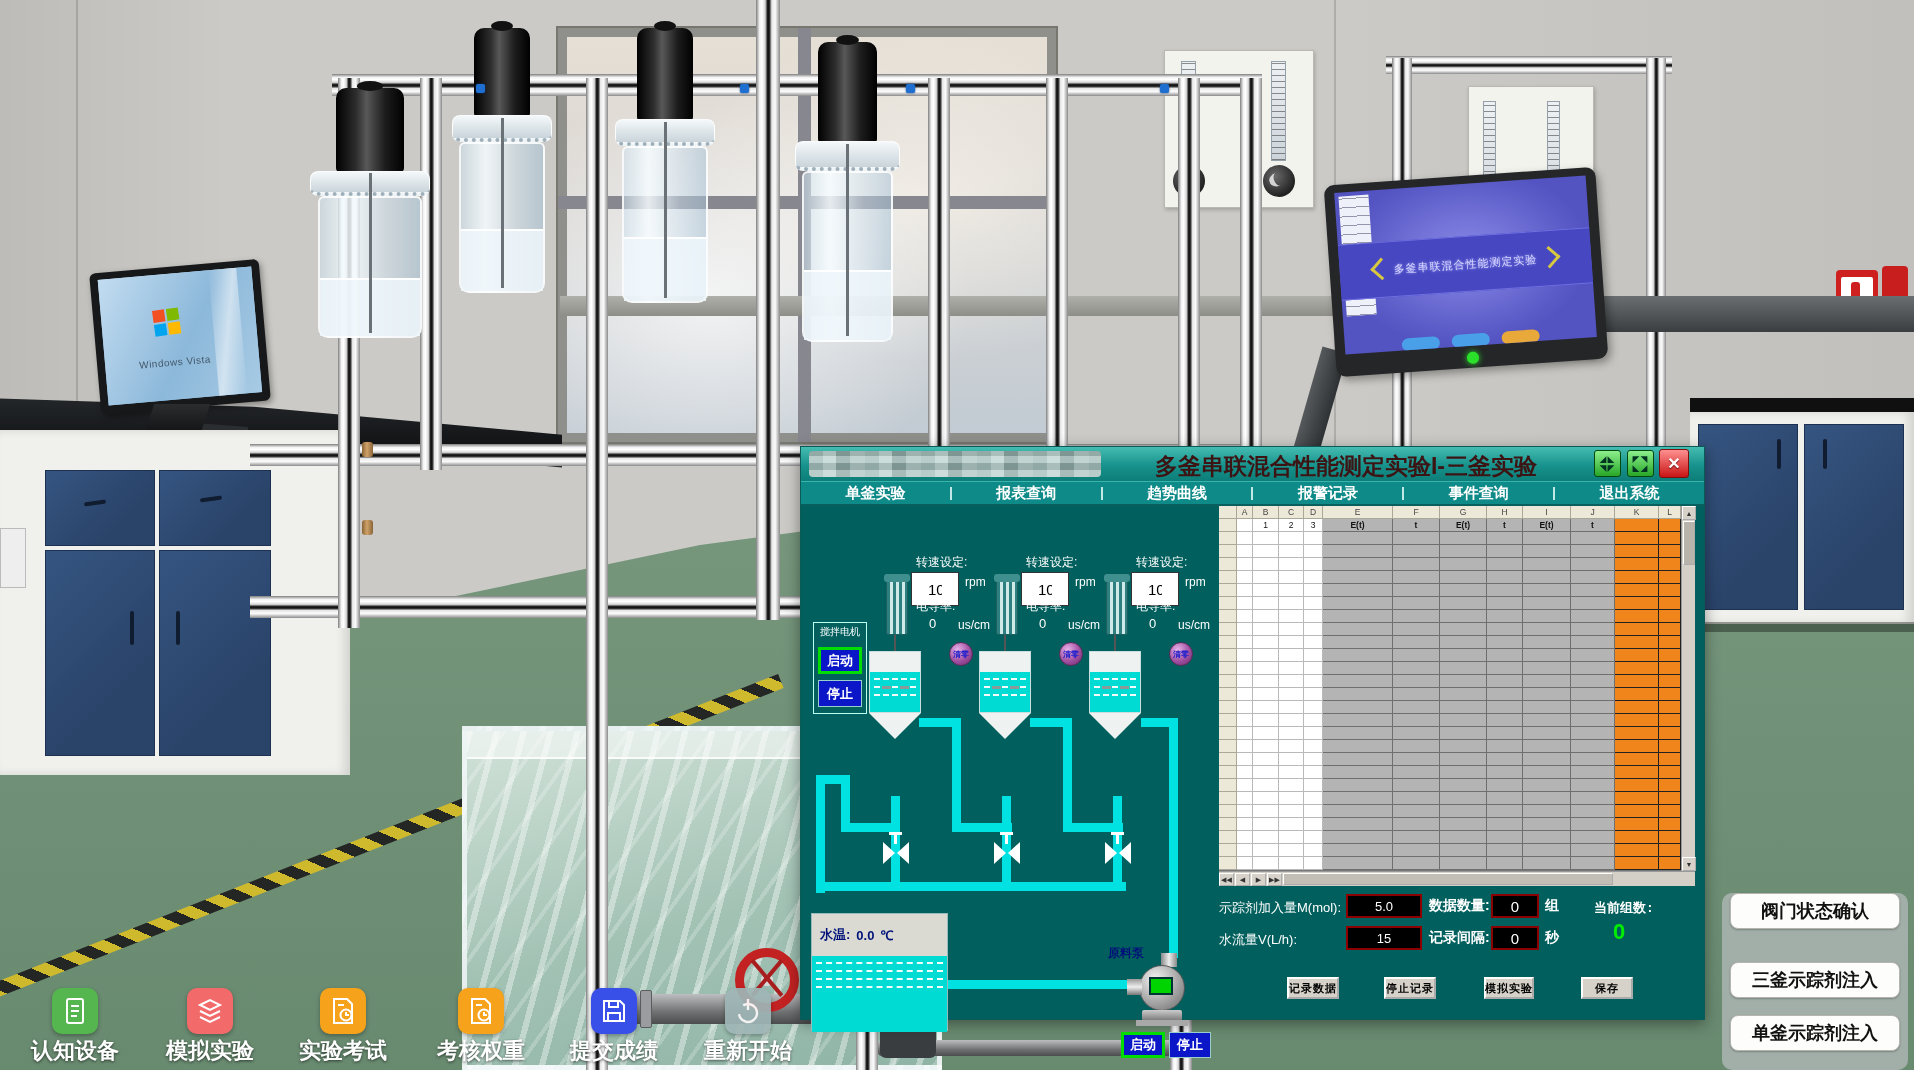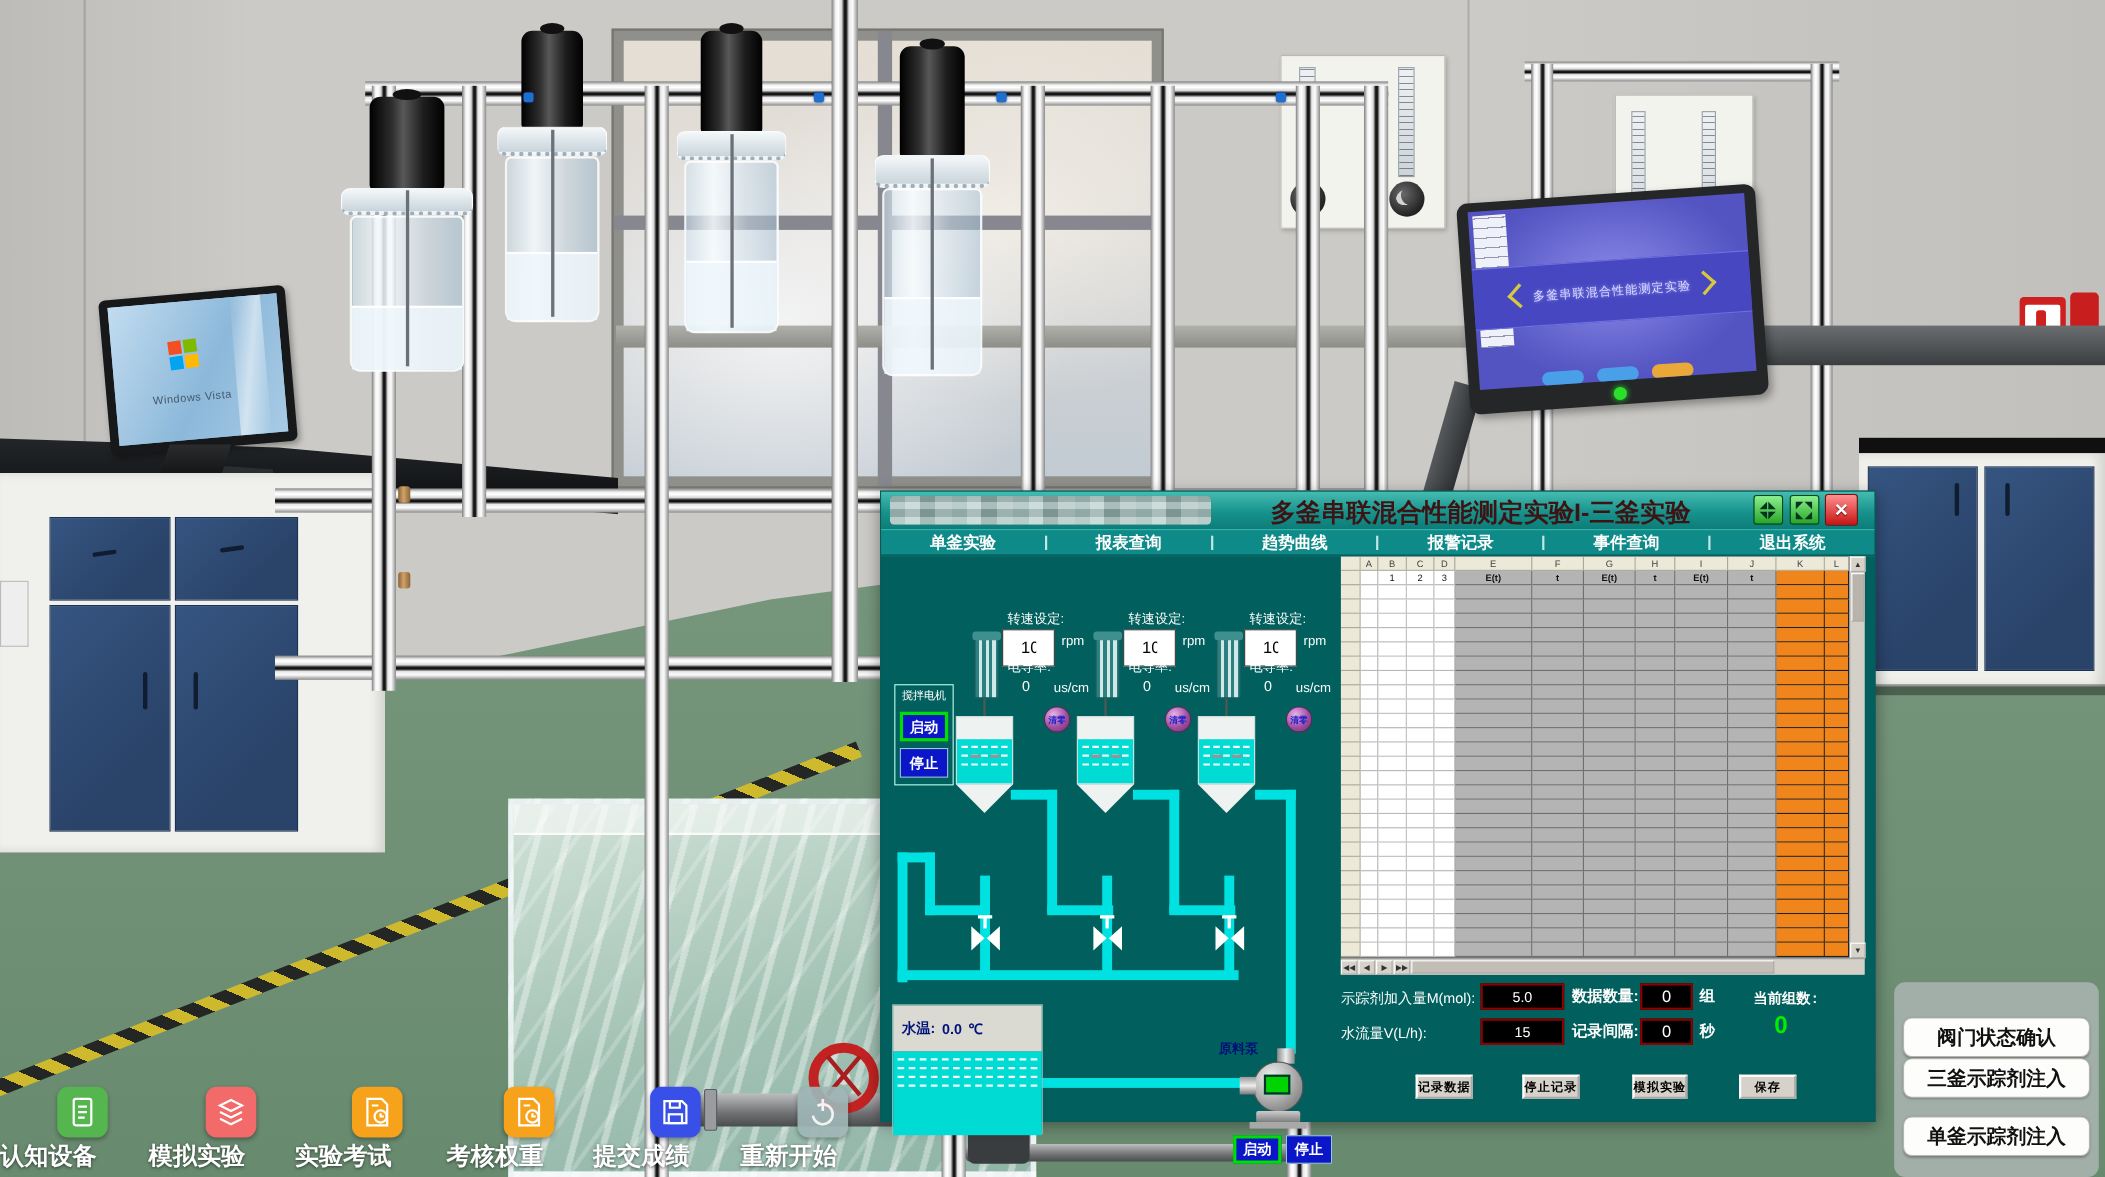--- a/index.html
+++ b/index.html
@@ -192,21 +192,21 @@
   .hthumb{position:absolute;left:64px;top:1px;width:330px;height:12px;background:#c2beb6;border:1px outset #fff;}
 
   .flabel{position:absolute;color:#fff;font-size:13px;font-weight:bold;white-space:nowrap;}
   .blackfield{position:absolute;background:#000;border:2px solid #8b0000;color:#fff;font-size:13px;text-align:center;padding:0;}
   .greenzero{position:absolute;color:#00ee00;font-size:22px;font-weight:bold;}
   .graybtn{position:absolute;background:#d6d2ca;border:2px outset #fff;color:#000;font-size:11px;font-weight:bold;cursor:pointer;
     display:flex;align-items:center;justify-content:center;white-space:nowrap;letter-spacing:1px;}
 
   
   .toolbar{position:absolute;left:0;top:988px;width:840px;height:82px;z-index:45;}
-  .titem{position:absolute;top:0;width:150px;text-align:left;cursor:pointer;}
+  .titem{position:absolute;top:0;width:150px;text-align:center;cursor:pointer;}
   .ticon{width:46px;height:46px;border-radius:10px;margin:0 auto;display:flex;align-items:center;justify-content:center;box-shadow:0 2px 4px rgba(0,0,0,.3);}
   .tlabel{margin-top:2px;color:#fff;font-size:22px;font-weight:bold;text-shadow:0 1px 3px rgba(0,0,0,.6);white-space:nowrap;}
   .sidepanel{position:absolute;left:1722px;top:893px;width:186px;height:177px;z-index:45;background:rgba(170,180,176,.88);border-radius:10px;}
   .sbtn2{position:absolute;left:8px;width:170px;height:36px;background:#fdfdfb;border:1px solid #b5b5ad;border-radius:8px;
     color:#111;font-size:18px;font-weight:bold;display:flex;align-items:center;justify-content:center;cursor:pointer;
     box-shadow:0 1px 2px rgba(0,0,0,.25);white-space:nowrap;}
 </style>
 </head>
 <body>
 
@@ -1009,18 +1009,18 @@
             <path d="M6 6 h16 l4 4 v16 h-20 z"></path>
             <rect x="11" y="6" width="9" height="6"></rect>
             <rect x="10" y="18" width="12" height="8"></rect>
           </svg>
       </div>
       <div class="tlabel">提交成绩</div>
     </div>
   </div>
 
   <div class="sidepanel">
-    <div class="sbtn2" style="top:32px;">阀门状态确认</div>
+    <div class="sbtn2" style="top:0;">阀门状态确认</div>
     <div class="sbtn2" style="top:69px;">三釜示踪剂注入</div>
     <div class="sbtn2" style="top:122px;">单釜示踪剂注入</div>
   </div>
 
 </div>
 
 </body></html>

